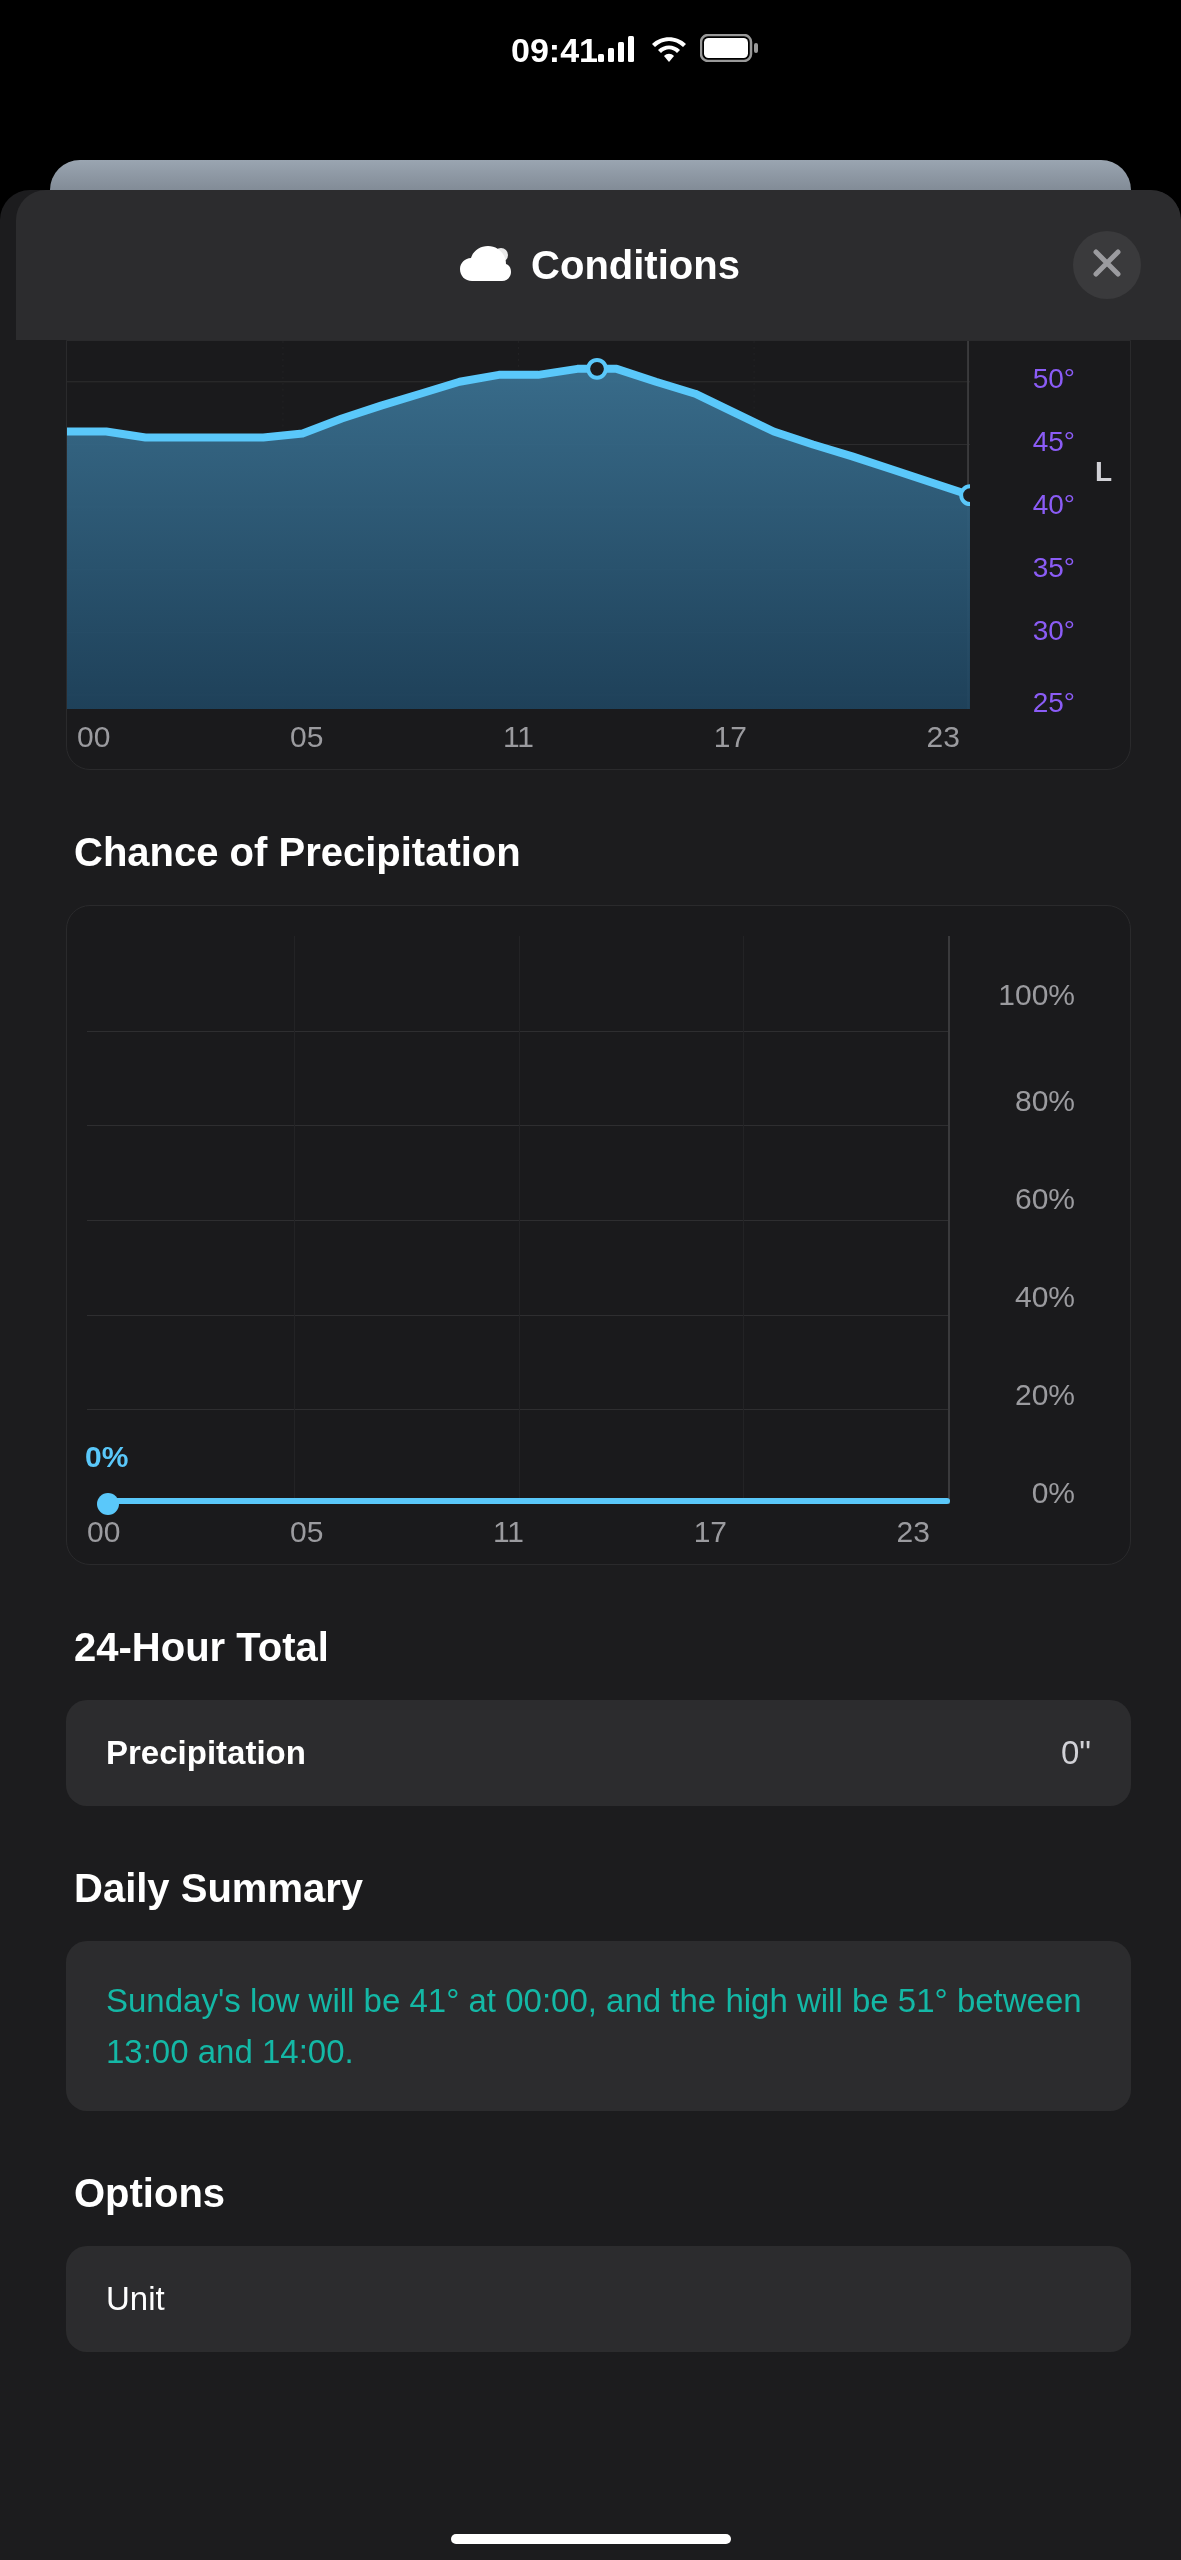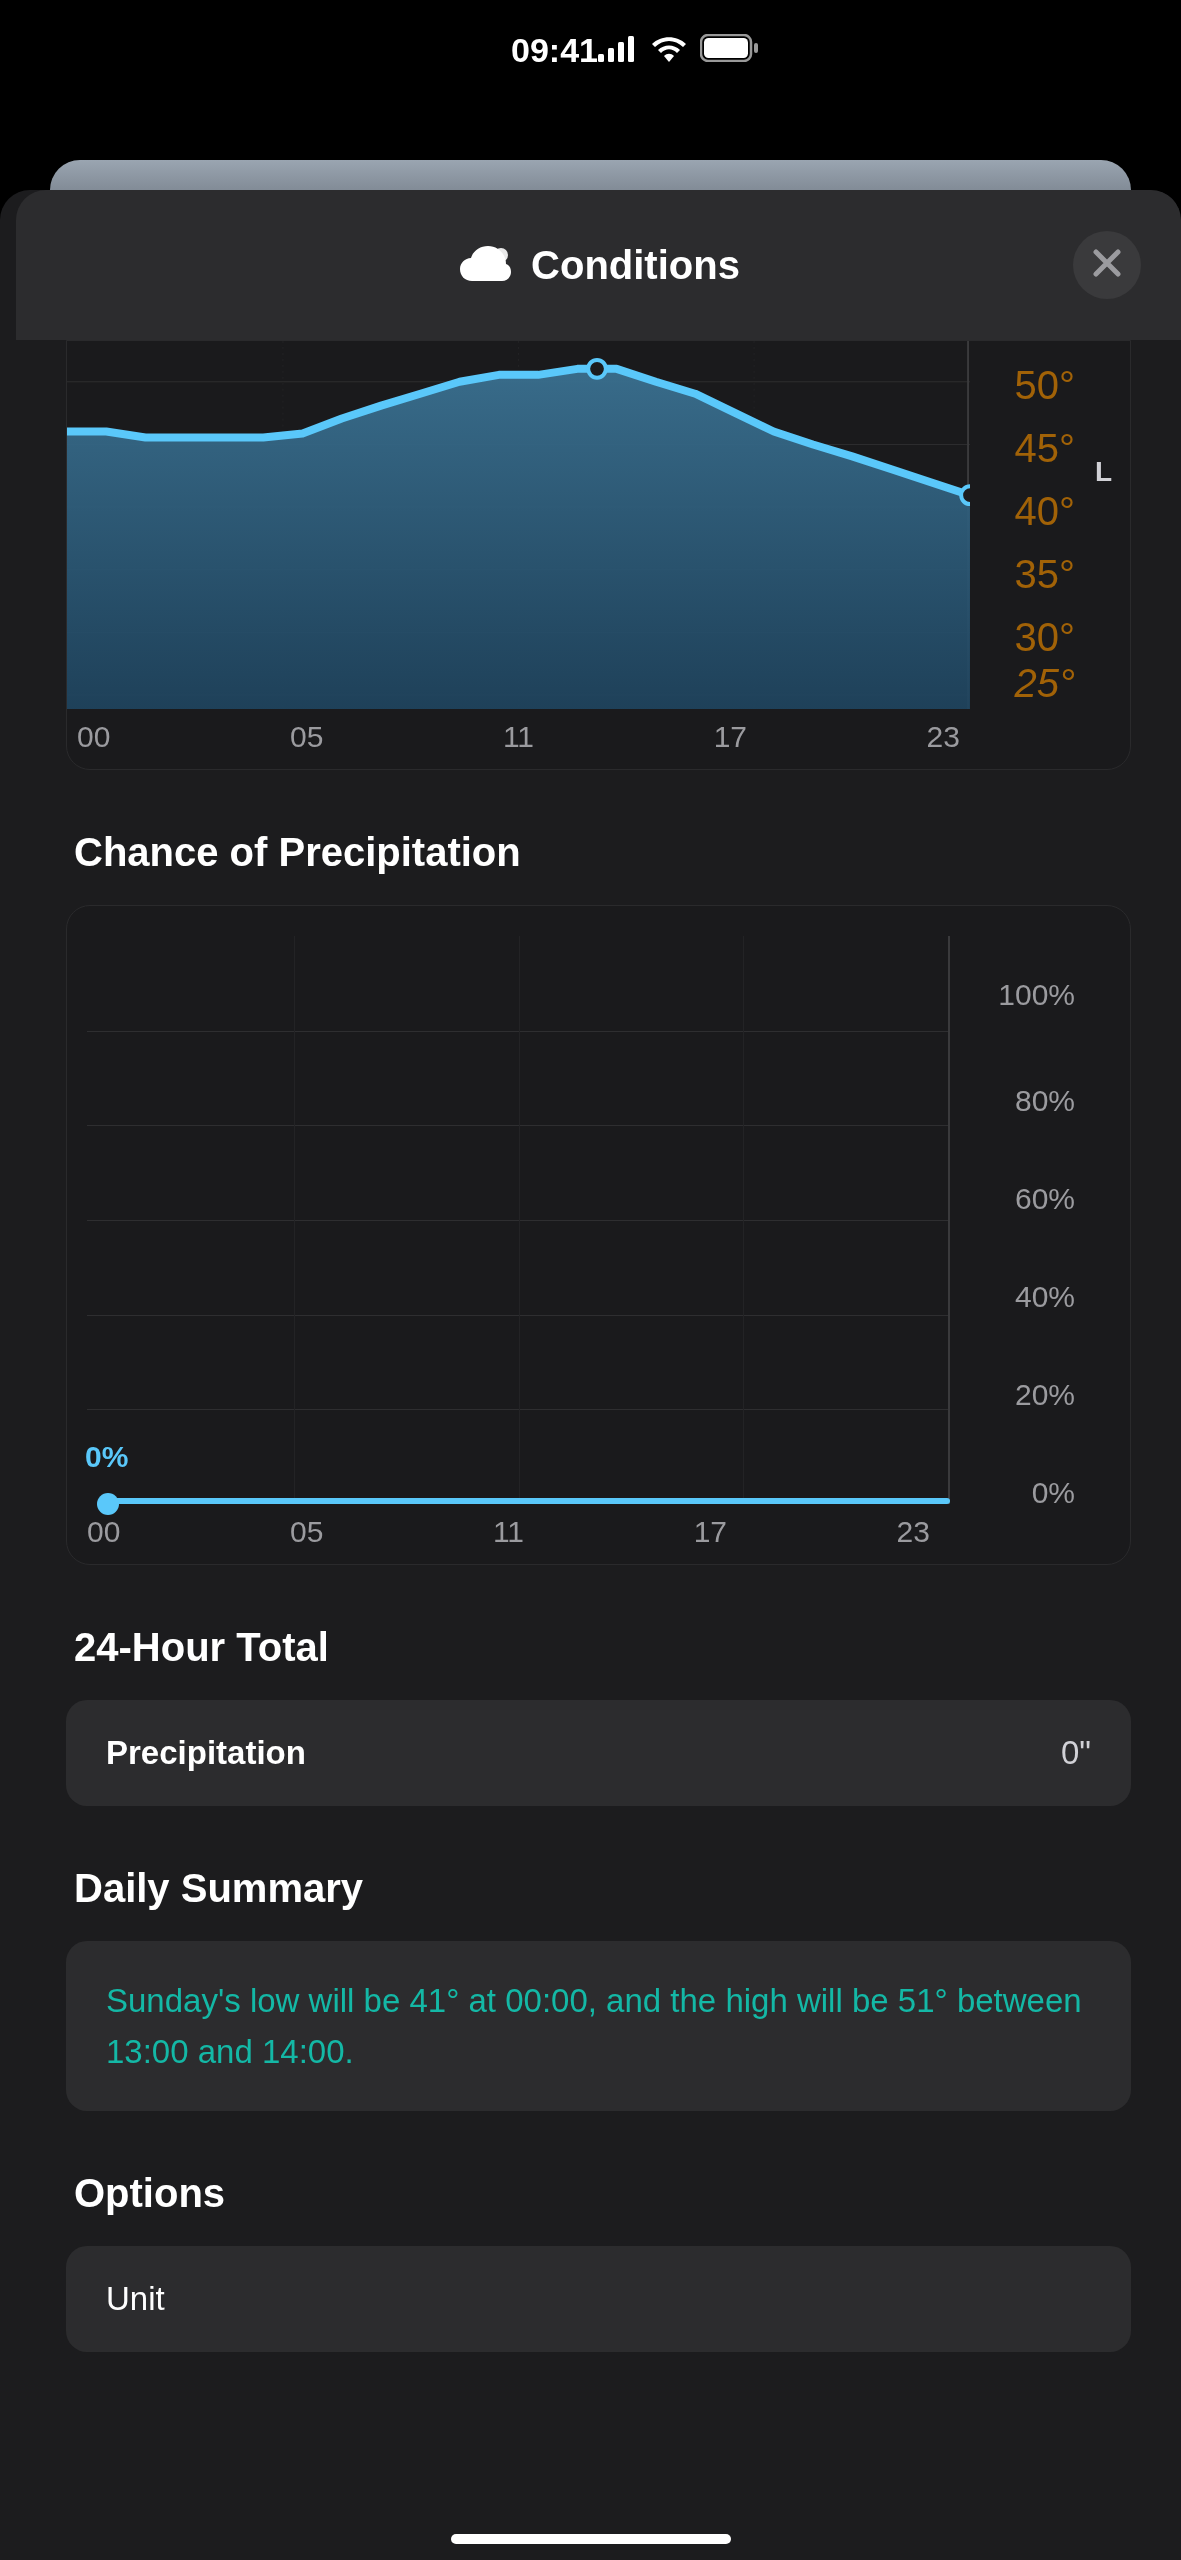--- a/index.html
+++ b/index.html
@@ -86,22 +86,22 @@
   .temp-chart-plot {
     position: absolute;
     left: 0; top: 0;
     right: 160px;
     bottom: 60px;
   }
   .temp-chart-plot svg { width: 100%; height: 100%; display: block; }
   .temp-y-label {
     position: absolute;
     right: 55px;
-    color: #a16207;
-    font-size: 40px;
+    color: #8b5cf6;
+    font-size: 28px;
   }
   .x-axis {
     position: absolute;
     left: 0; right: 160px;
     bottom: 15px;
     display: flex;
     justify-content: space-between;
     padding: 0 10px;
     color: #9b9b9f;
     font-size: 30px;
@@ -294,21 +294,21 @@
 
           <circle cx="920" cy="155" r="9" fill="#1c1c1e" stroke="#5ac8fa" stroke-width="4"></circle>
         </svg>
       </div>
       <span class="temp-L-mark" style="top:115px;">L</span>
       <span class="temp-y-label" style="top:22px;">50°</span>
       <span class="temp-y-label" style="top:85px;">45°</span>
       <span class="temp-y-label" style="top:148px;">40°</span>
       <span class="temp-y-label" style="top:211px;">35°</span>
       <span class="temp-y-label" style="top:274px;">30°</span>
-      <span class="temp-y-label" style="top:320px;font-style:italic;">25°</span>
+      <span class="temp-y-label" style="top:346px;">25°</span>
       <div class="x-axis">
         <span>00</span>
         <span>05</span>
         <span>11</span>
         <span>17</span>
         <span>23</span>
       </div>
     </div>
 
     <div class="section-title">Chance of Precipitation</div>

